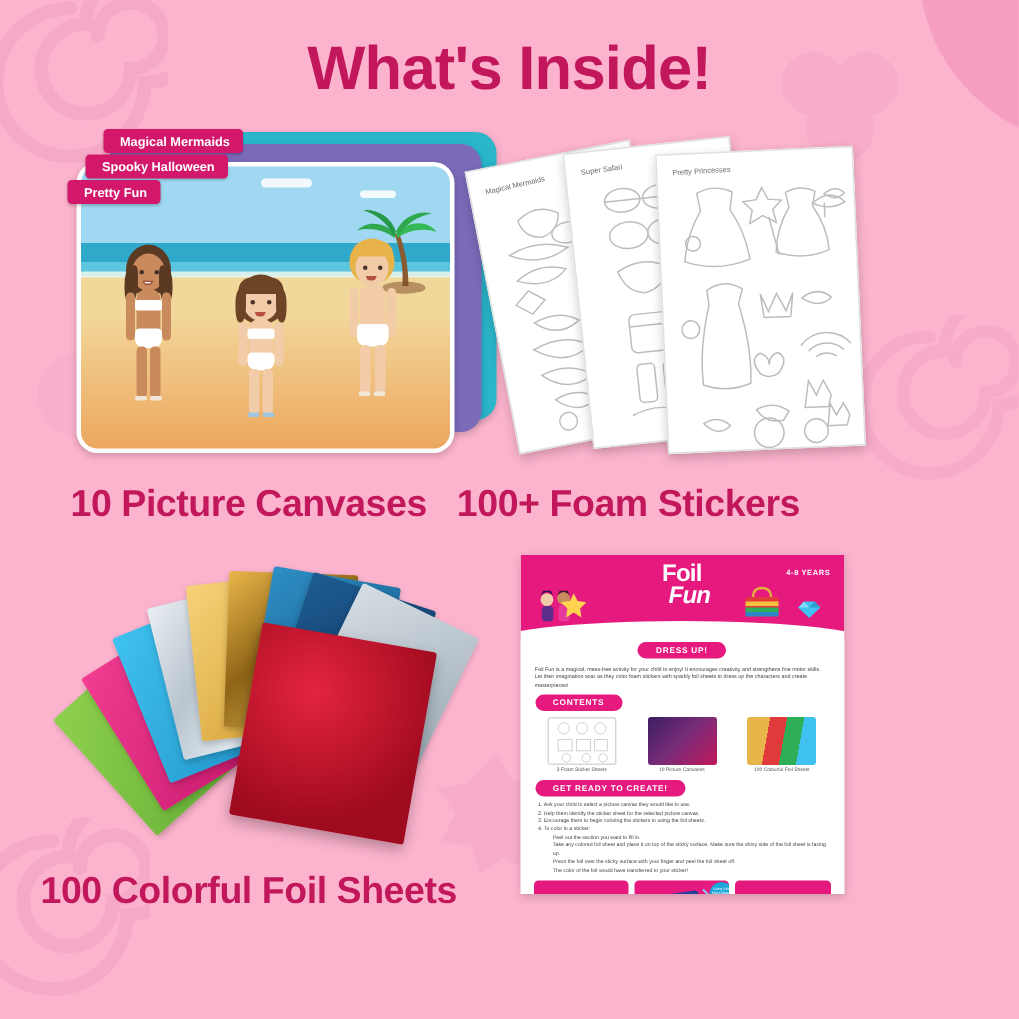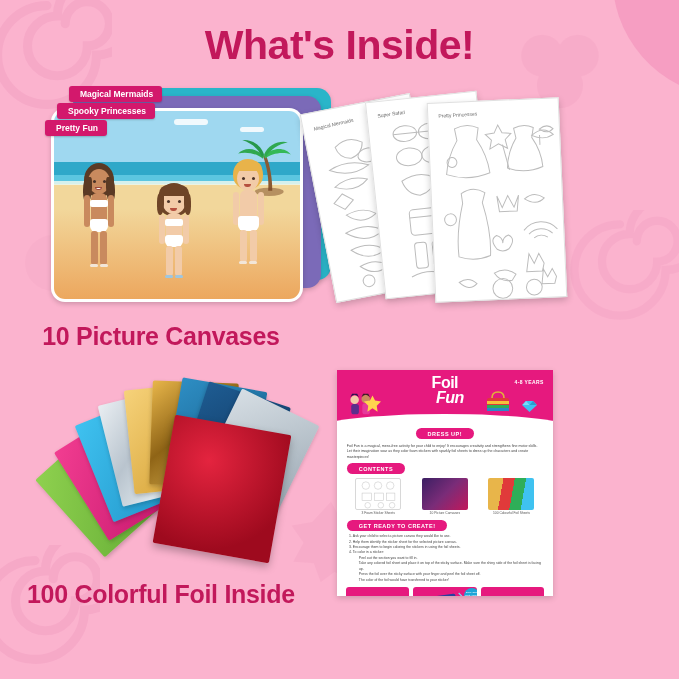--- a/index.html
+++ b/index.html
@@ -290,21 +290,21 @@
             <div class="k-leg" style="left:14px; top:71px; width:7px; height:32px; background:#F2CBA8;"></div>
             <div class="k-leg" style="left:24px; top:71px; width:7px; height:32px; background:#F2CBA8;"></div>
             <div class="k-foot" style="left:13px; top:102px; background:#F2E6D8;"></div>
             <div class="k-foot" style="left:23px; top:102px; background:#F2E6D8;"></div>
           </div>
         </div>
       </div>
 
       <div class="tabs">
         <div class="tab tab1">Magical Mermaids</div>
-        <div class="tab tab2">Spooky Princesses</div>
+        <div class="tab tab2">Spooky Halloween</div>
         <div class="tab tab3">Pretty Fun</div>
       </div>
     </div>
   </div>
 
   <div class="cell cell-cap" style="grid-column:1;">
     <div class="caption">10 Picture Canvases</div>
   </div>
 
   <div class="cell cell-art" style="grid-column:2;">
@@ -387,39 +387,42 @@
             <circle cx="100" cy="190" r="8"></circle>
             <circle cx="18" cy="118" r="6"></circle>
               <circle cx="22" cy="60" r="5"></circle>
           </g>
         </svg>
         <div class="sheet-label" style="left:10px; top:9px; transform:rotate(-1deg);">Pretty Princesses</div>
       </div>
     </div>
   </div>
 
+  <div class="cell cell-cap" style="grid-column:2;">
+    <div class="caption">100+ Foam Stickers</div>
+  </div>
 
   <div class="cell cell-art2" style="grid-column:1;">
     <div class="foils">
       <div class="foil" style="left:8px;  top:58px; transform:rotate(-42deg); background:linear-gradient(135deg,#8FD14F,#5FA832);"></div>
       <div class="foil" style="left:24px; top:42px; transform:rotate(-32deg); background:linear-gradient(135deg,#F23D91,#C2156A);"></div>
       <div class="foil" style="left:40px; top:26px; transform:rotate(-22deg); background:linear-gradient(135deg,#3FC2F0,#1E8FC4);"></div>
       <div class="foil" style="left:58px; top:14px; transform:rotate(-14deg); background:linear-gradient(135deg,#E9EEF2,#B9C4CE 40%,#DDE6EC 70%,#A8B4BF);"></div>
       <div class="foil" style="left:78px; top:6px;  transform:rotate(-6deg);  background:linear-gradient(135deg,#F6D27A,#D09A2A);"></div>
       <div class="foil" style="left:100px;top:2px;  transform:rotate(2deg);   background:linear-gradient(140deg,#E8B64A,#8F6416 45%,#F0C860);"></div>
       <div class="foil" style="left:122px;top:4px;  transform:rotate(10deg);  background:linear-gradient(135deg,#2E8EC4,#12557F);"></div>
       <div class="foil" style="left:140px;top:12px; transform:rotate(18deg);  background:linear-gradient(135deg,#1E5C92,#0C2E55);"></div>
       <div class="foil" style="left:164px;top:22px; transform:rotate(26deg);  background:linear-gradient(135deg,#D6DEE4,#9AA7B2);"></div>
       <div class="foil" style="left:112px;top:44px; width:118px; height:130px; transform:rotate(10deg);
                   background:radial-gradient(circle at 35% 30%,#E4243F,#9E0A1E 75%); box-shadow:0 4px 9px rgba(0,0,0,.28);"></div>
     </div>
   </div>
 
   <div class="cell cell-cap2" style="grid-column:1;">
-    <div class="caption">100 Colorful Foil Inside</div>
+    <div class="caption">100 Colorful Foil Sheets</div>
   </div>
 
   <div class="cell cell-art2" style="grid-column:2;">
     <div class="manual">
 
       <div class="m-header">
         <svg class="m-chars" viewBox="0 0 40 28">
           <circle cx="9" cy="9" r="5" fill="#F2CBA8"></circle>
             <rect x="5" y="14" width="9" height="12" rx="3" fill="#5B2E8C"></rect>
           <path d="M4 6 q5-6 10 0 l-2-4 h-6z" fill="#2B1250"></path>

